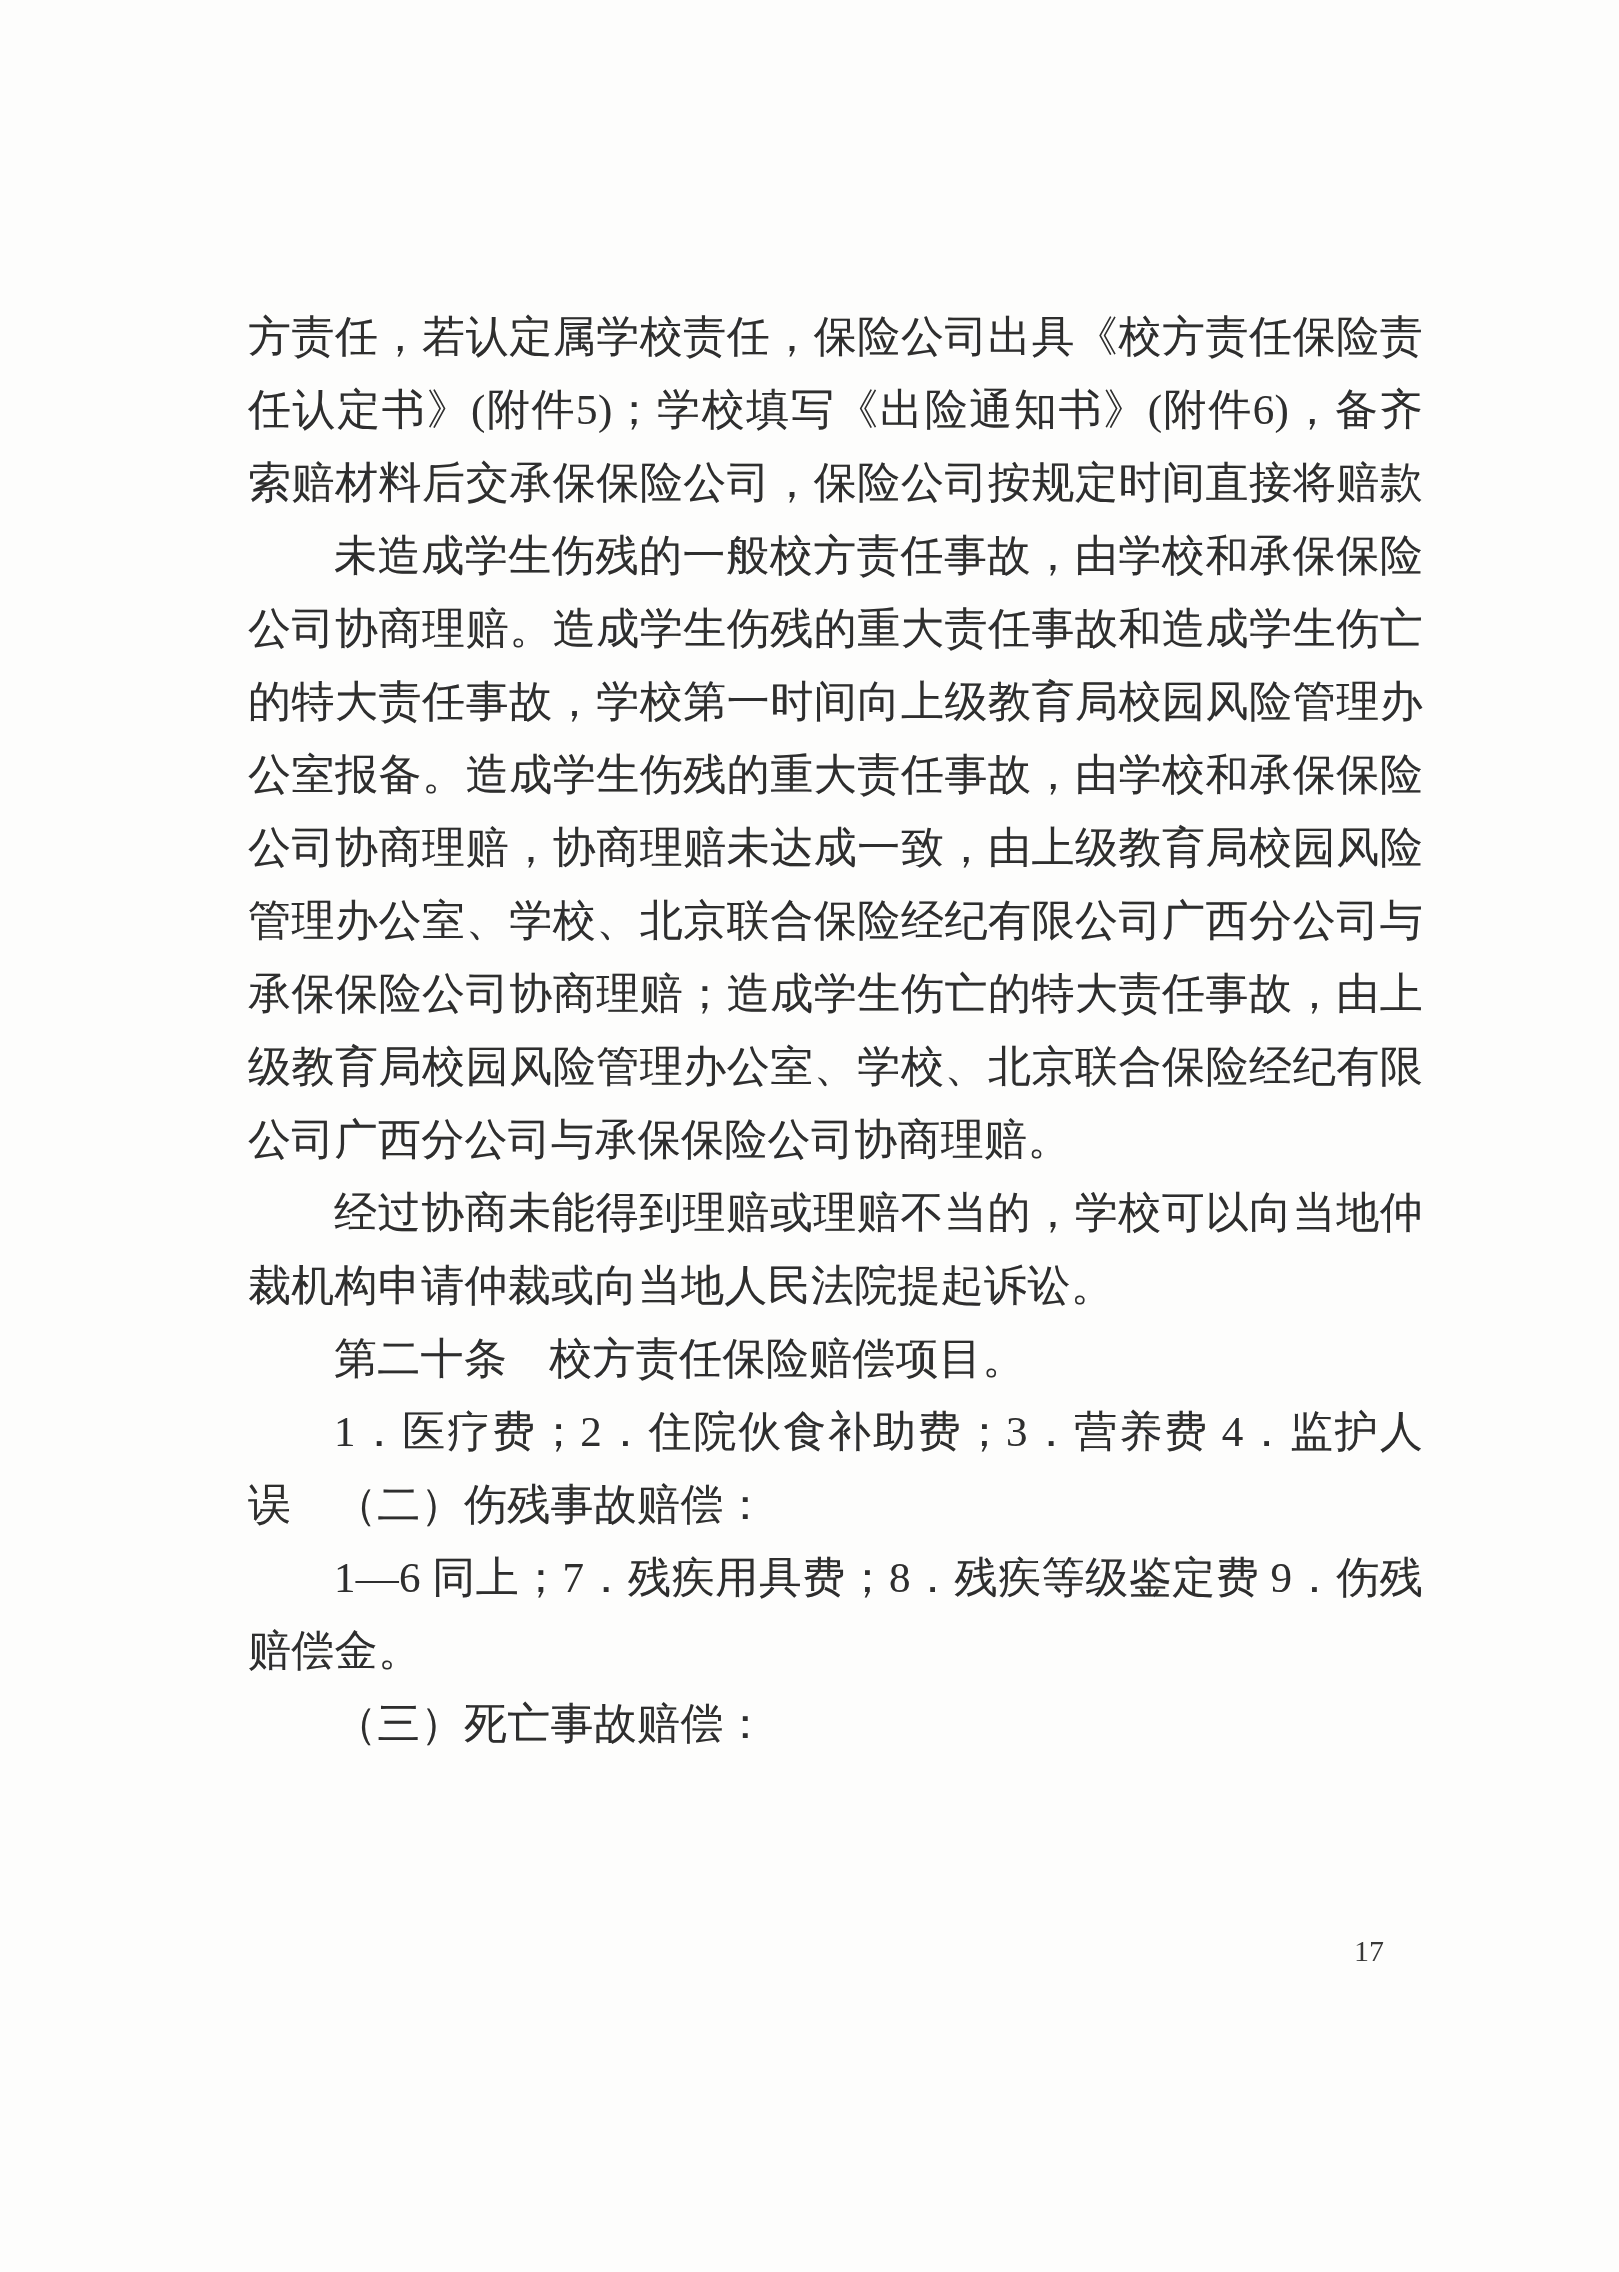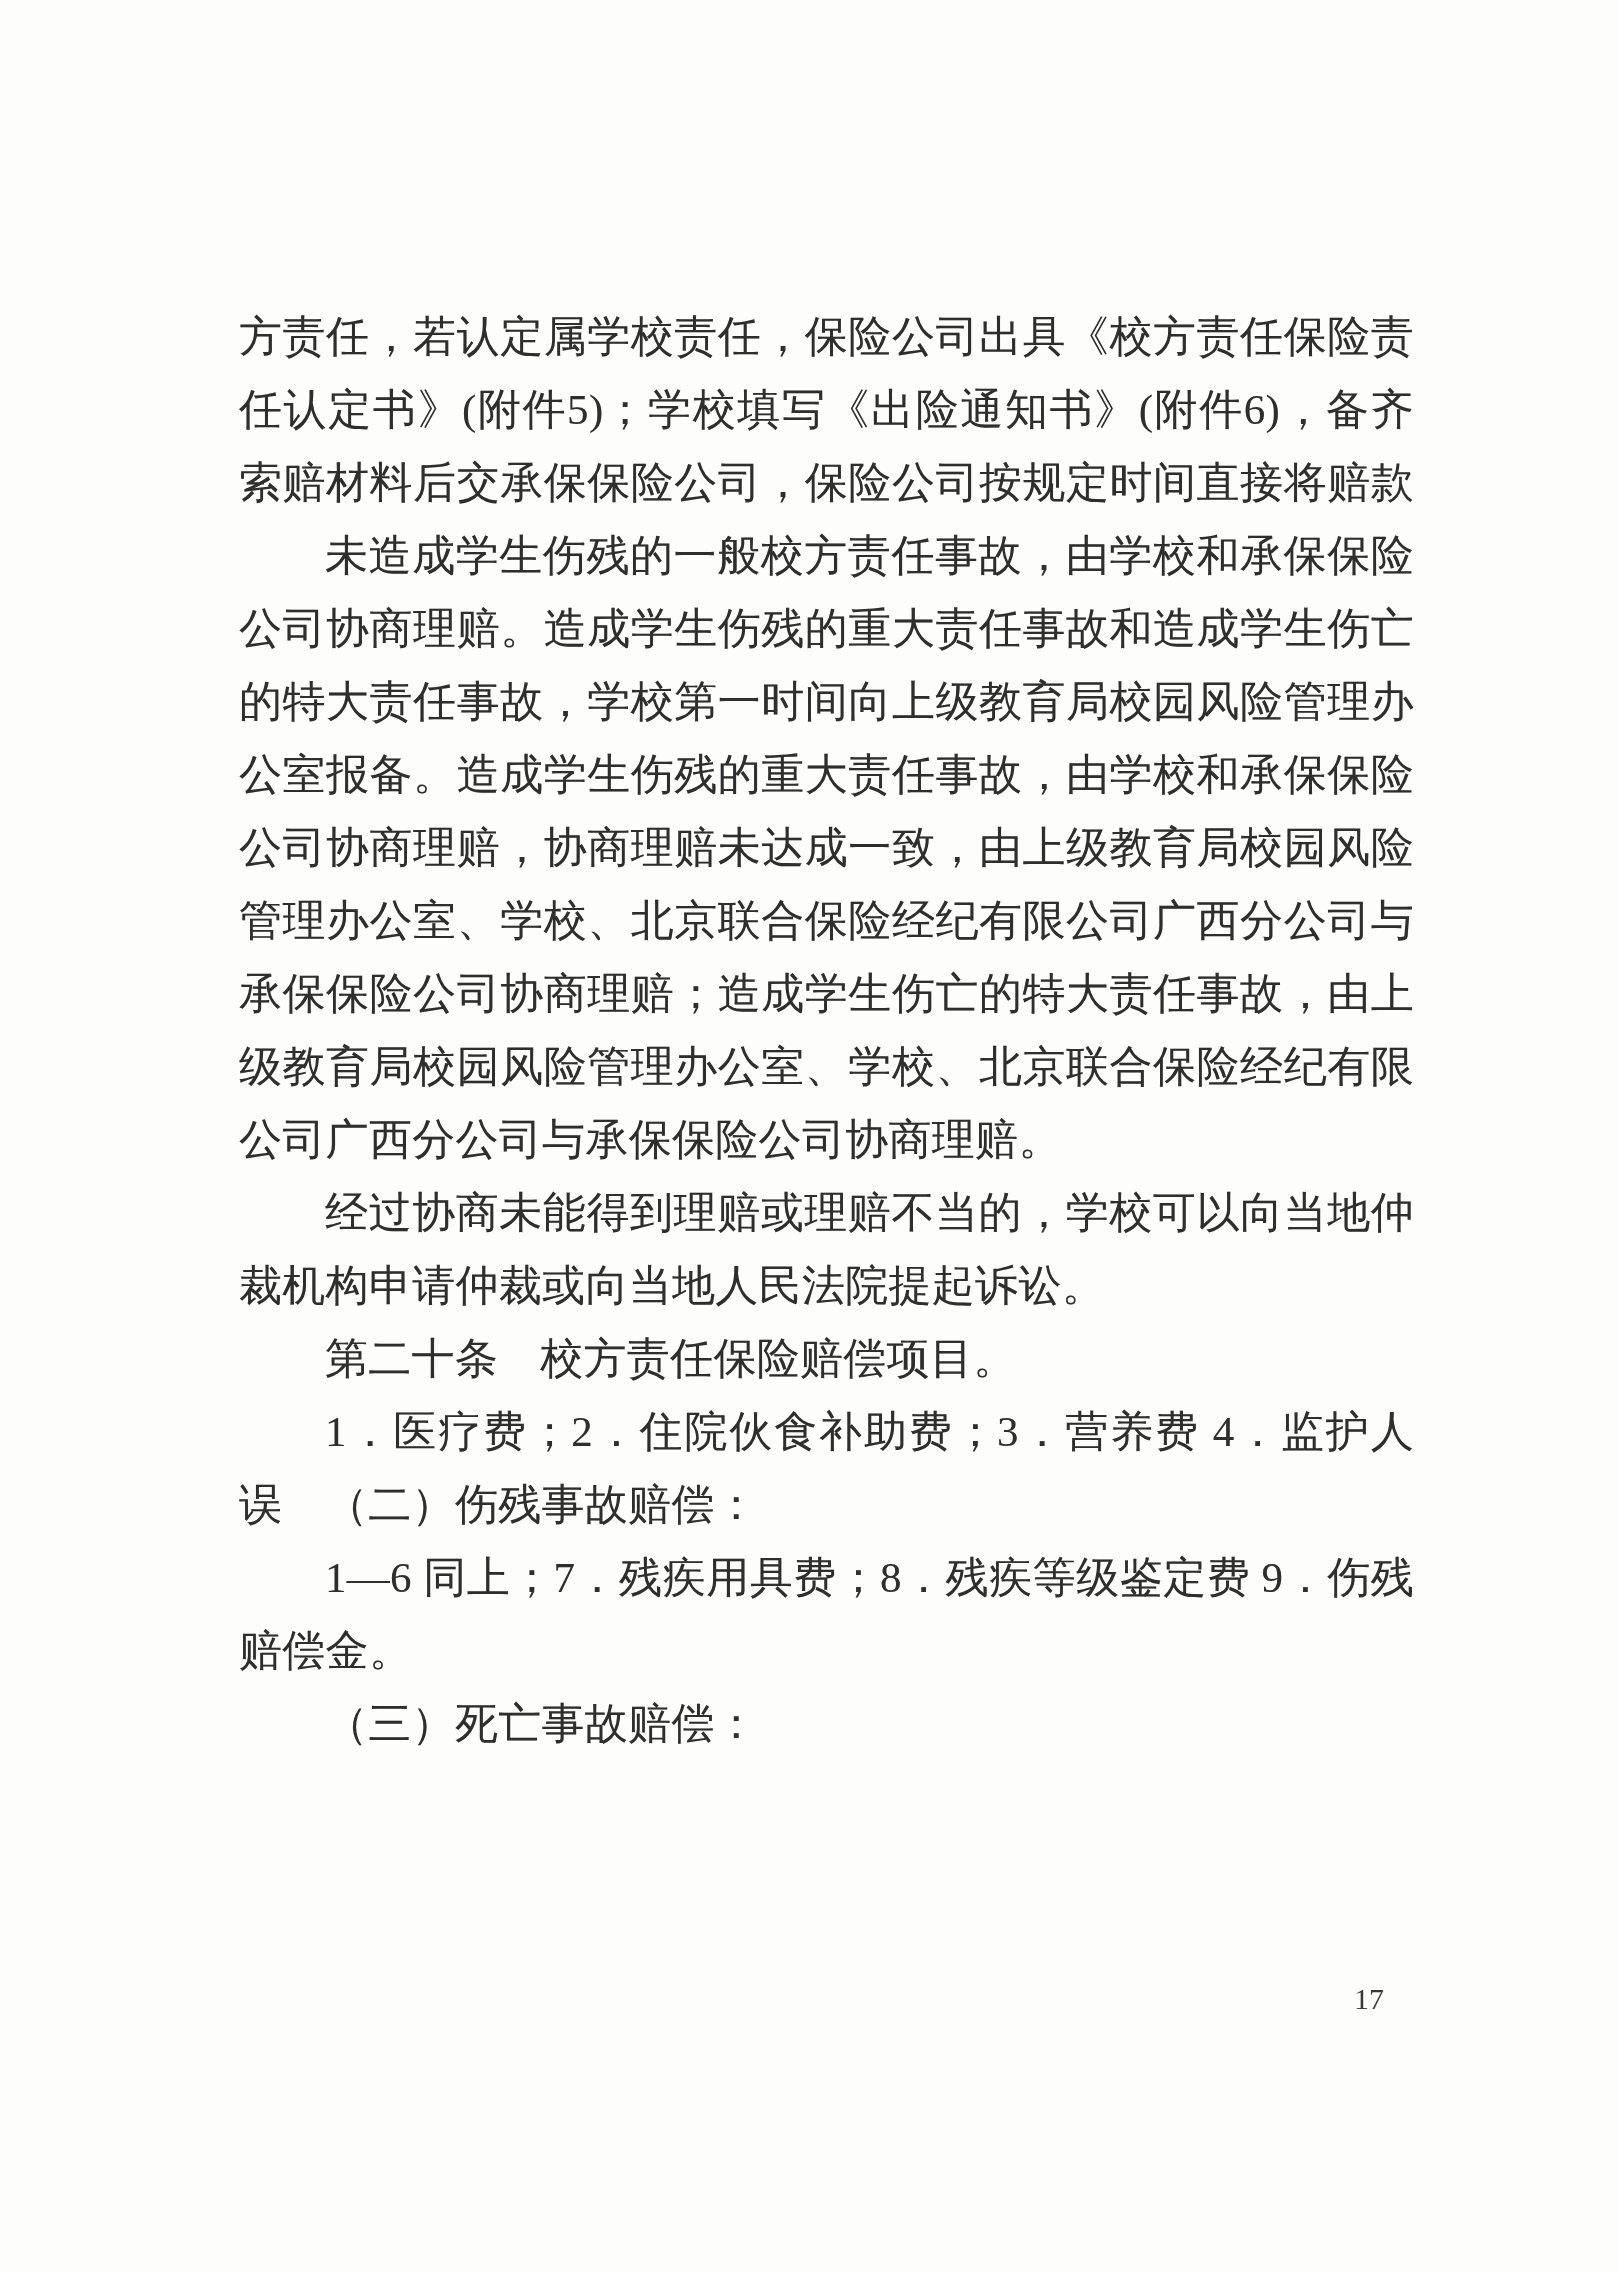--- a/index.html
+++ b/index.html
@@ -15,21 +15,21 @@
     color: #2e2e2e;
     overflow: hidden;
   }
   .page {
     position: absolute;
     inset: 0;
     background: #fdfdfc;
   }
   .textblock {
     position: absolute;
-    left: 239px;
+    left: 248px;
     top: 300px;
     width: 1175px;
     font-size: 43px;
     line-height: 73px;
     letter-spacing: 0.3px;
     text-shadow: 0 0 0.6px rgba(40,40,40,0.25);
   }
   .line {
     height: 73px;
     white-space: nowrap;
@@ -43,21 +43,21 @@
   
   .line.ind {
     text-indent: 86px;
   }
   .article-title {
     margin-left: 42px;
   }
   .pagenum {
     position: absolute;
     left: 1354px;
-    top: 1982px;
+    top: 1934px;
     font-size: 30px;
     line-height: 33px;
     color: #383838;
   }
 </style>
 </head>
 <body>
 
 <div class="page">
   <div class="textblock">

